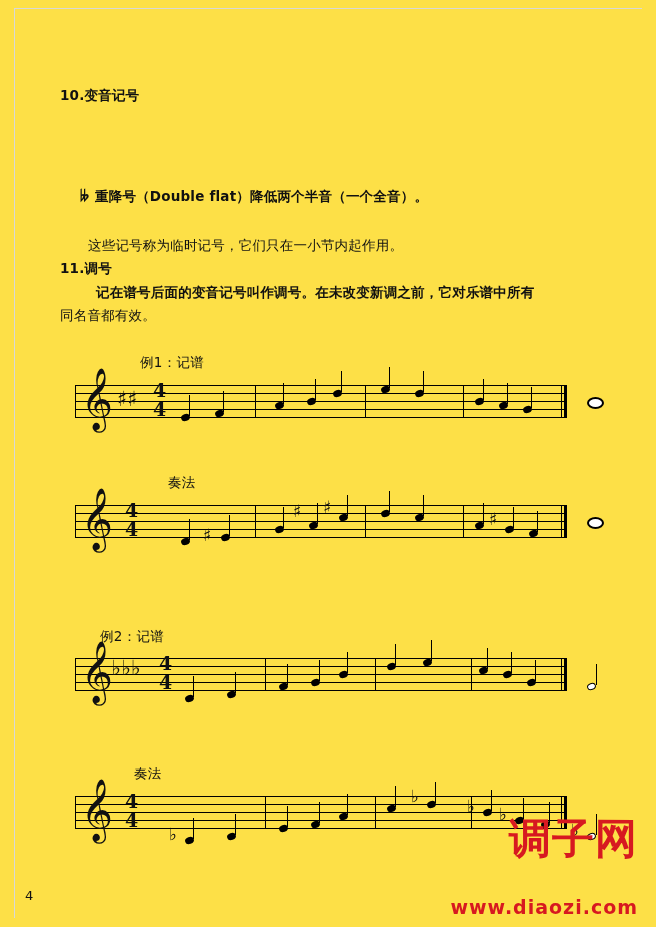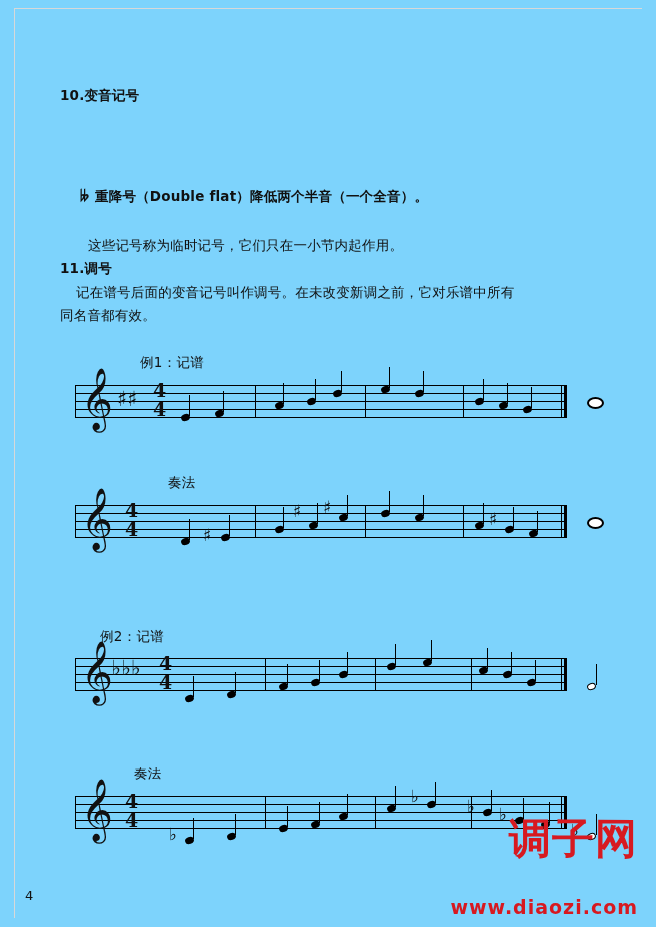--- a/index.html
+++ b/index.html
@@ -12,21 +12,21 @@
     height: 927px;
     position: relative;
     font-family: "DejaVu Sans", sans-serif;
     color: #111;
     overflow: hidden;
   }
   .page {
     position: absolute;
     left: 0; top: 0;
     width: 656px; height: 927px;
-    background: #7dd3fc;
+    background: #fde047;
   }
   
   .page-edge-left {
     position: absolute;
     left: 14px; top: 8px;
     width: 1px; height: 910px;
     background: #d8d8d8;
   }
   .page-edge-top {
     position: absolute;
@@ -185,21 +185,21 @@
 
   <div class="body-text" style="left:80px; top:183px;font-weight:bold;">
     <span class="accidental">𝄫</span><span>重降号（Double flat）降低两个半音（一个全音）。</span>
   </div>
 
 
   <div class="body-text" style="left:72px; top:234px;margin-left:16px;">这些记号称为临时记号，它们只在一小节内起作用。</div>
 
   <div class="sec sec-title" style="left:60px; top:258px;">11.调号</div>
 
-  <div class="body-text" style="left:76px; top:281px;">记在谱号后面的变音记号叫作调号。在未改变新调之前，它对乐谱中所有</div>
+  <div class="body-text" style="left:96px; top:281px;font-weight:bold;">记在谱号后面的变音记号叫作调号。在未改变新调之前，它对乐谱中所有</div>
   <div class="body-text" style="left:60px; top:304px;">同名音都有效。</div>
 
   <div class="lbl" style="left:100px; top:354px;margin-left:40px;">例1：记谱</div>
 
   <div class="system" style="left:75px; top:385px; width:490px;">
     <div class="staff-lines">
         <i></i>
         <i></i>
         <i></i>
         <i></i>

